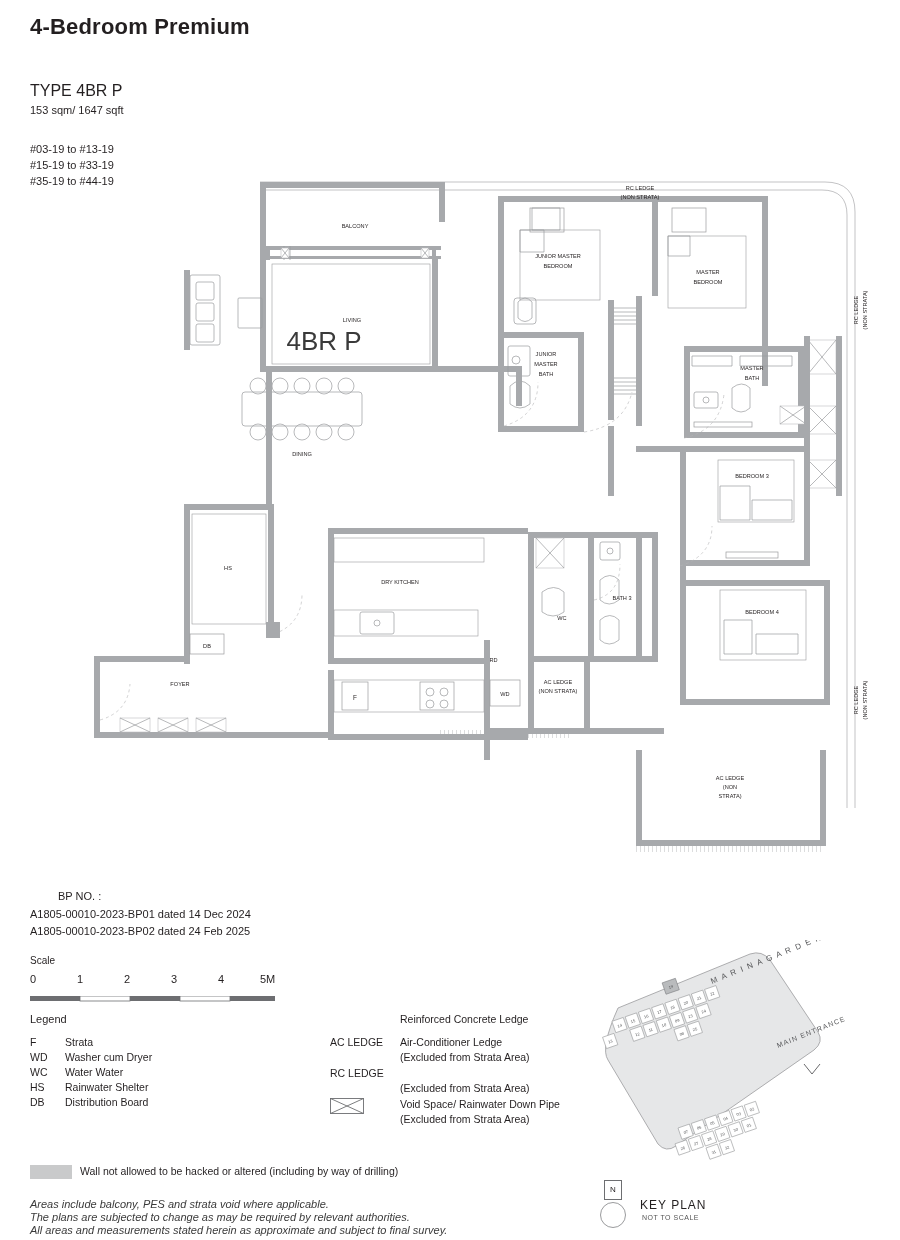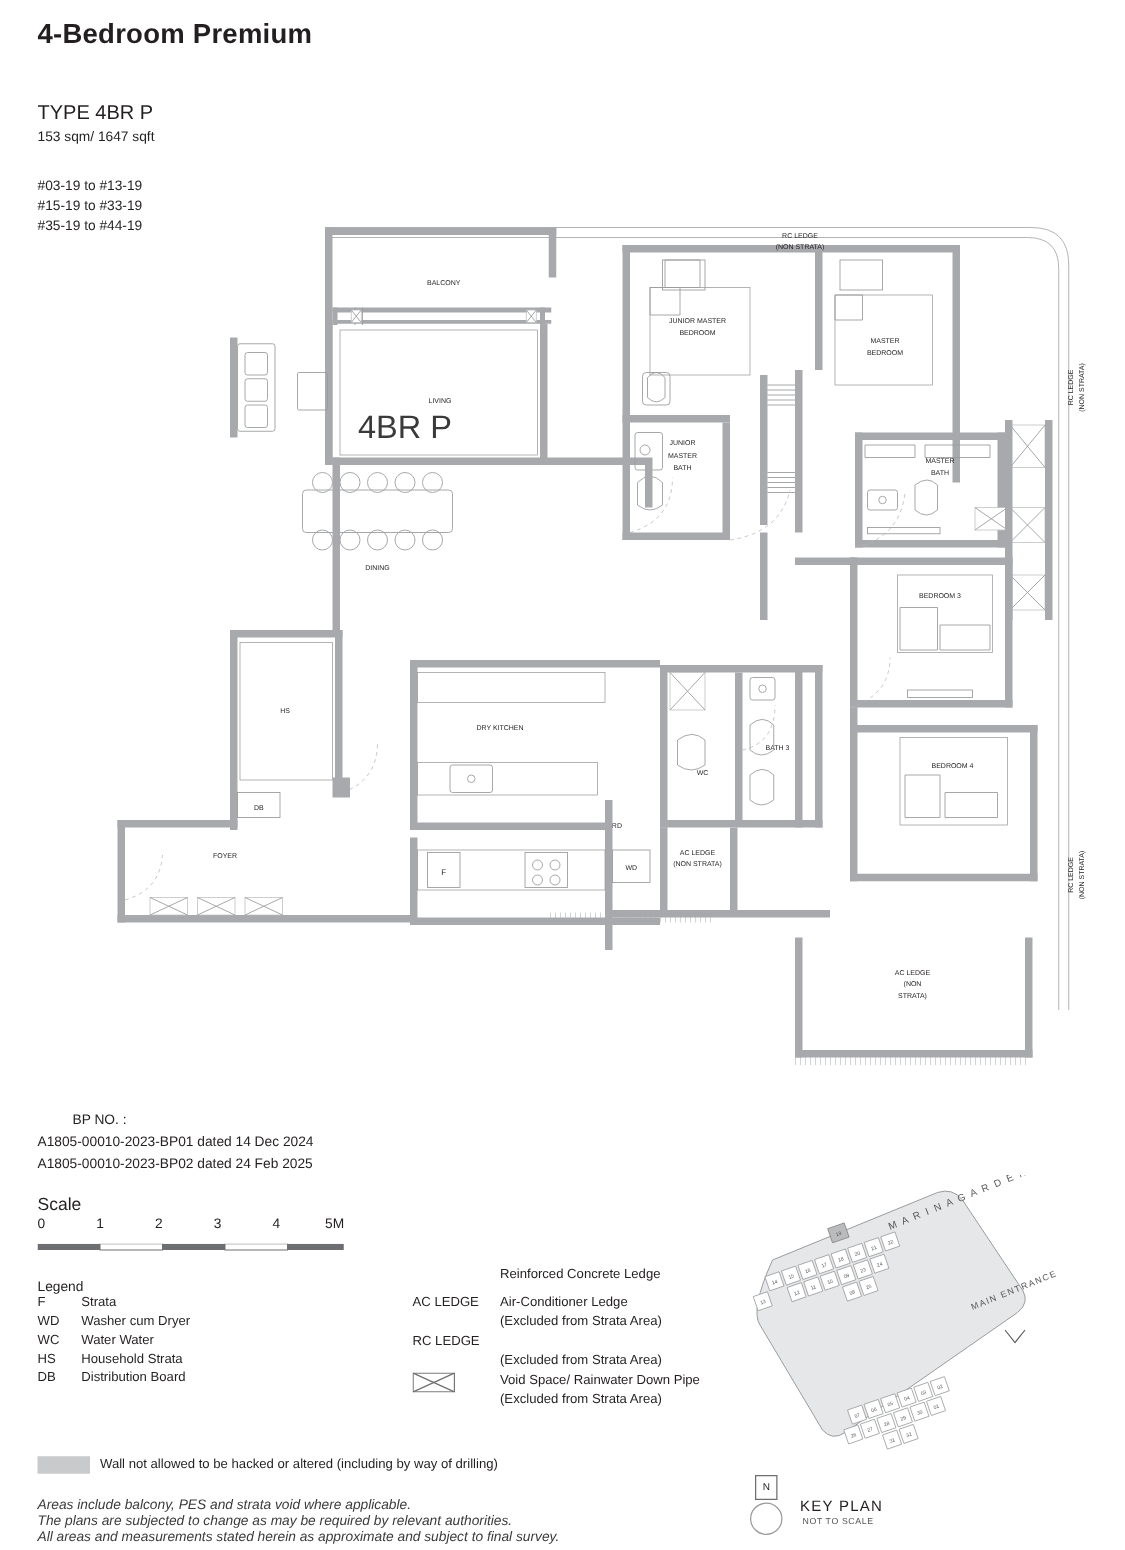--- a/index.html
+++ b/index.html
@@ -26,27 +26,27 @@
   
   #plan { left:80px; top:160px; width:800px; height:710px; }
   #plan svg { display:block; }
 
   
   #bp-title { left:30px; top:890px; font-size:11px;padding-left:28px; }
   #bp1 { left:30px; top:908px; font-size:11px; }
   #bp2 { left:30px; top:925px; font-size:11px; }
 
   
-  #scale-label { left:30px; top:955px; font-size:14px; }
+  #scale-label { left:30px; top:955px; font-size:10px; }
   #scale-nums { left:30px; top:973px; width:300px; height:16px; }
   #scale-nums span { position:absolute; font-size:11px; top:0; }
   #scale-bar { left:30px; top:992px; width:250px; height:8px; }
 
   
-  #legend-title { left:30px; top:1013px; font-size:11px;margin-top:11px; }
+  #legend-title { left:30px; top:1013px; font-size:11px; }
   .lg-abbr { position:absolute; font-size:10.5px; left:30px; }
   .lg-desc { position:absolute; font-size:10.5px; left:65px; }
   .lg2-abbr { position:absolute; font-size:10.5px; left:330px; }
   .lg2-desc { position:absolute; font-size:10.5px; left:400px; }
 
   
   #void-sym { left:330px; top:1098px; width:34px; height:16px; }
 
   
   #wall-swatch { left:30px; top:1165px; width:42px; height:14px; background:#c9cacb; }
@@ -373,21 +373,21 @@
 
 <div class="abs" id="legend-title">Legend</div>
 
 <div class="lg-abbr" style="top:1036px">F</div>
 <div class="lg-desc" style="top:1036px">Strata</div>
 <div class="lg-abbr" style="top:1051px">WD</div>
 <div class="lg-desc" style="top:1051px">Washer cum Dryer</div>
 <div class="lg-abbr" style="top:1066px">WC</div>
 <div class="lg-desc" style="top:1066px">Water Water</div>
 <div class="lg-abbr" style="top:1081px">HS</div>
-<div class="lg-desc" style="top:1081px">Household Strata</div>
+<div class="lg-desc" style="top:1081px">Rainwater Shelter</div>
 <div class="lg-abbr" style="top:1096px">DB</div>
 <div class="lg-desc" style="top:1096px">Distribution Board</div>
 
 <div class="lg2-abbr" style="top:1036px">AC LEDGE</div>
 <div class="lg2-desc" style="top:1036px">Air-Conditioner Ledge</div>
 <div class="lg2-desc" style="top:1051px">(Excluded from Strata Area)</div>
 <div class="lg2-abbr" style="top:1067px">RC LEDGE</div>
 <div class="lg2-desc" style="top:1013px">Reinforced Concrete Ledge</div>
 <div class="lg2-desc" style="top:1082px">(Excluded from Strata Area)</div>
 <div class="lg2-desc" style="top:1098px">Void Space/ Rainwater Down Pipe</div>

